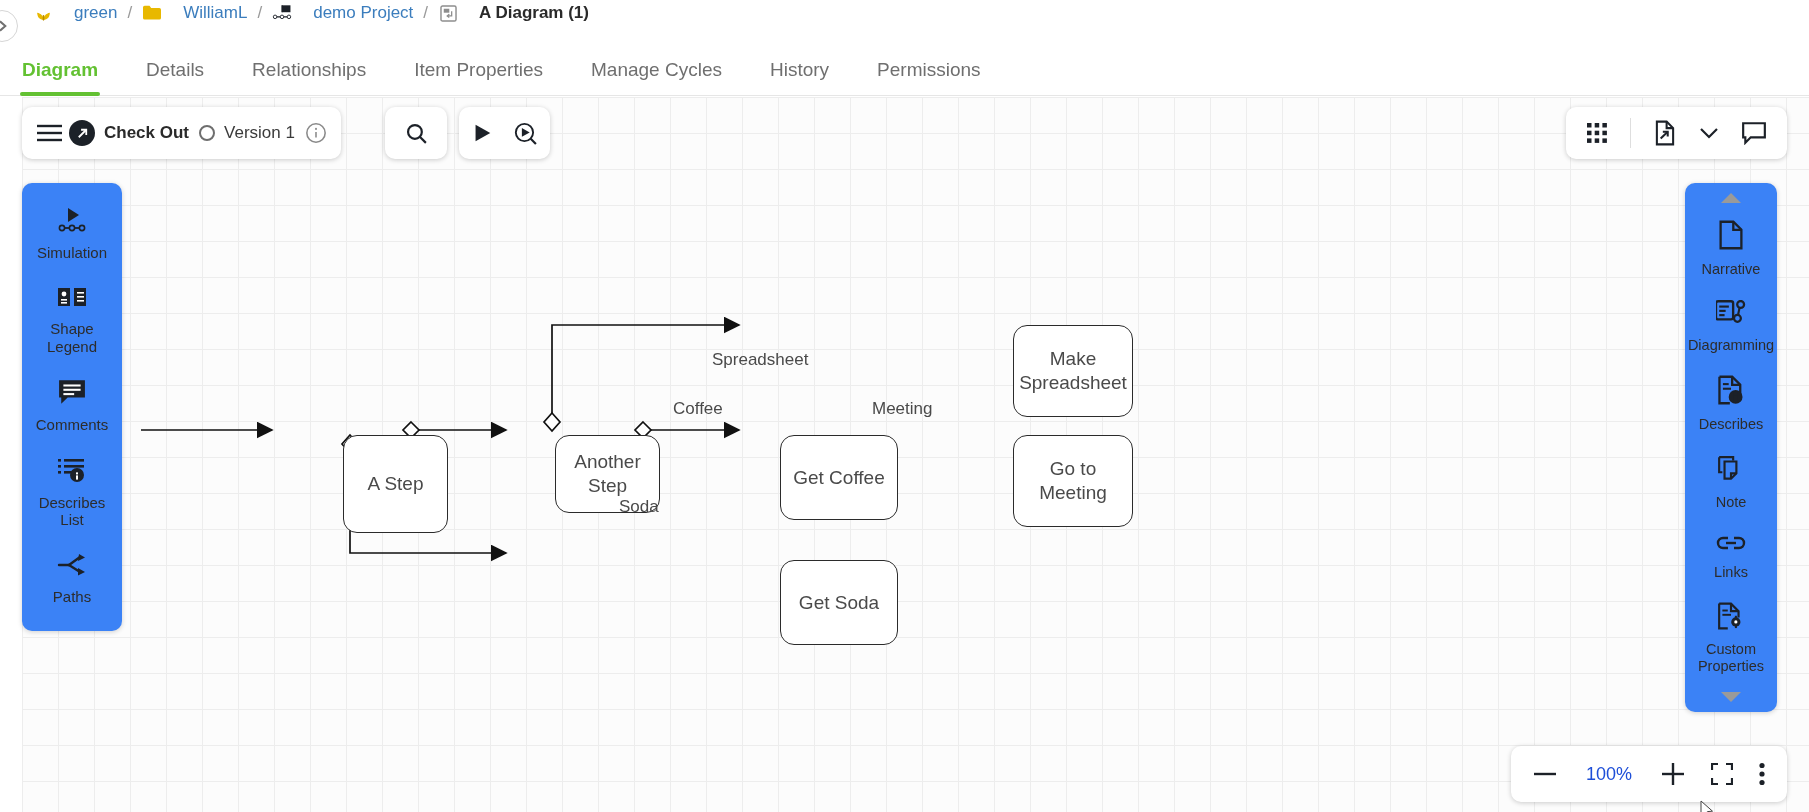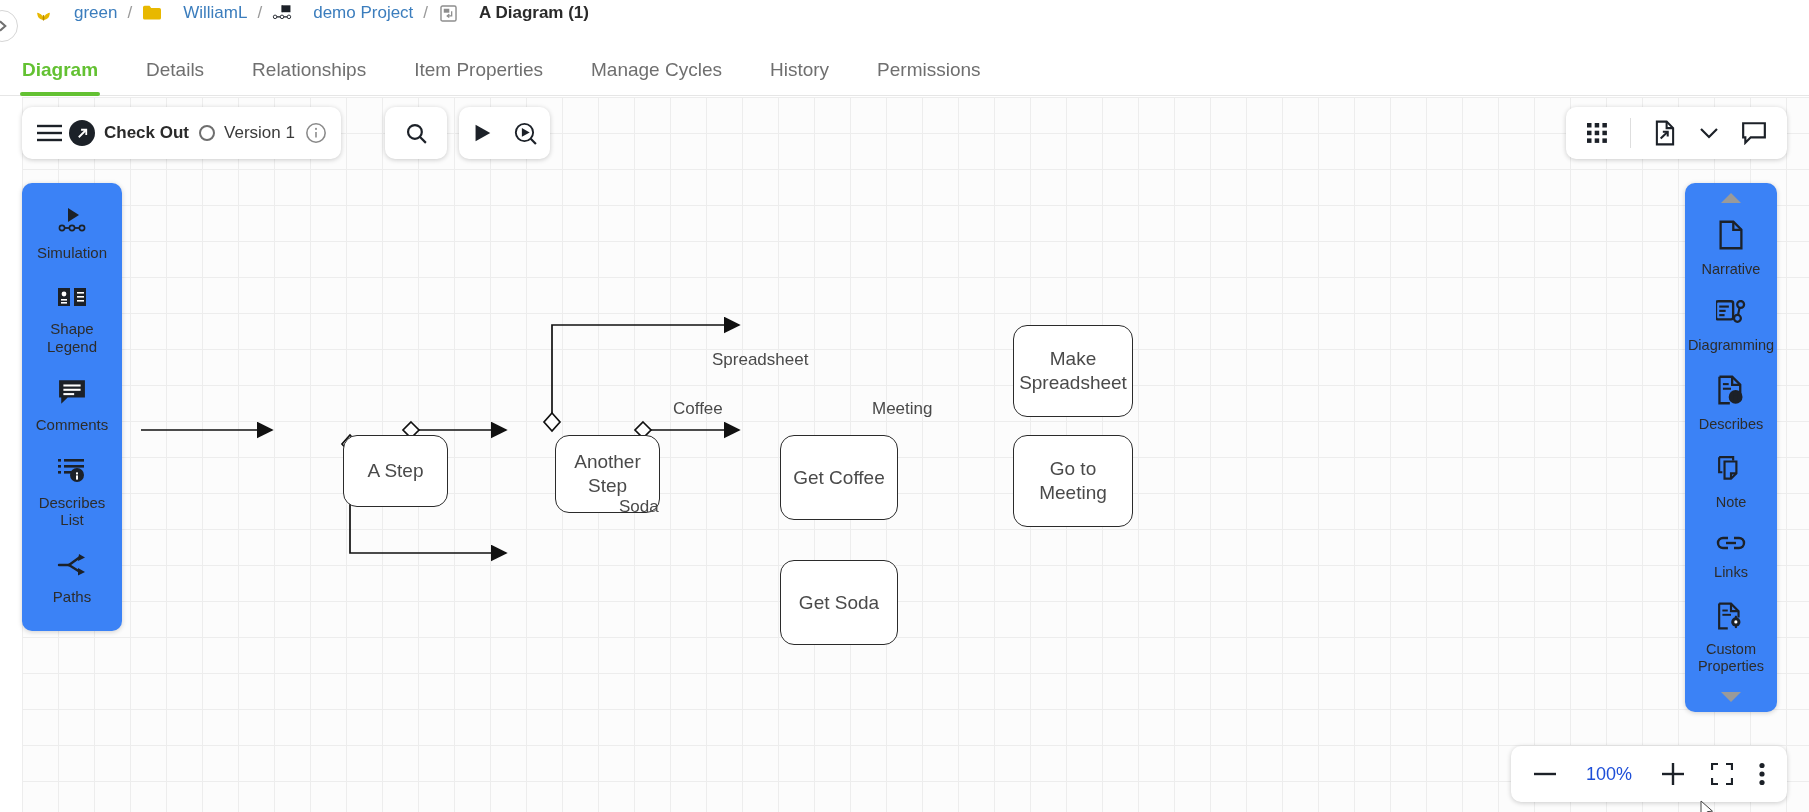--- a/index.html
+++ b/index.html
@@ -215,21 +215,21 @@
 
         <g stroke="#111" stroke-width="1.7" fill="#fff">
           <polygon points="389,325 397,333 389,341 381,333"></polygon>
           <polygon points="621,325 629,333 621,341 613,333"></polygon>
           <polygon points="530,316 538,325 530,334 522,325"></polygon>
           <polygon points="328,338 336,347 328,356 320,347"></polygon>
         </g>
       </svg>
 
       <div>
-        <div class="node" style="left:321px;  top:338px; width:105px; height:72px;">A Step</div>
+        <div class="node" style="left:321px;  top:338px; width:105px; height:98px;">A Step</div>
         <div class="node" style="left:533px;  top:338px; width:105px; height:78px;">Another Step</div>
         <div class="node" style="left:758px;  top:338px; width:118px; height:85px;">Get Coffee</div>
         <div class="node" style="left:991px;  top:228px; width:120px; height:92px;">Make Spreadsheet</div>
         <div class="node" style="left:991px;  top:338px; width:120px; height:92px;">Go to Meeting</div>
         <div class="node" style="left:758px;  top:463px; width:118px; height:85px;">Get Soda</div>
       </div>
 
       <div>
         <div class="edge-label" style="left:651px; top:302px;">Coffee</div>
         <div class="edge-label" style="left:690px; top:253px;">Spreadsheet</div>

